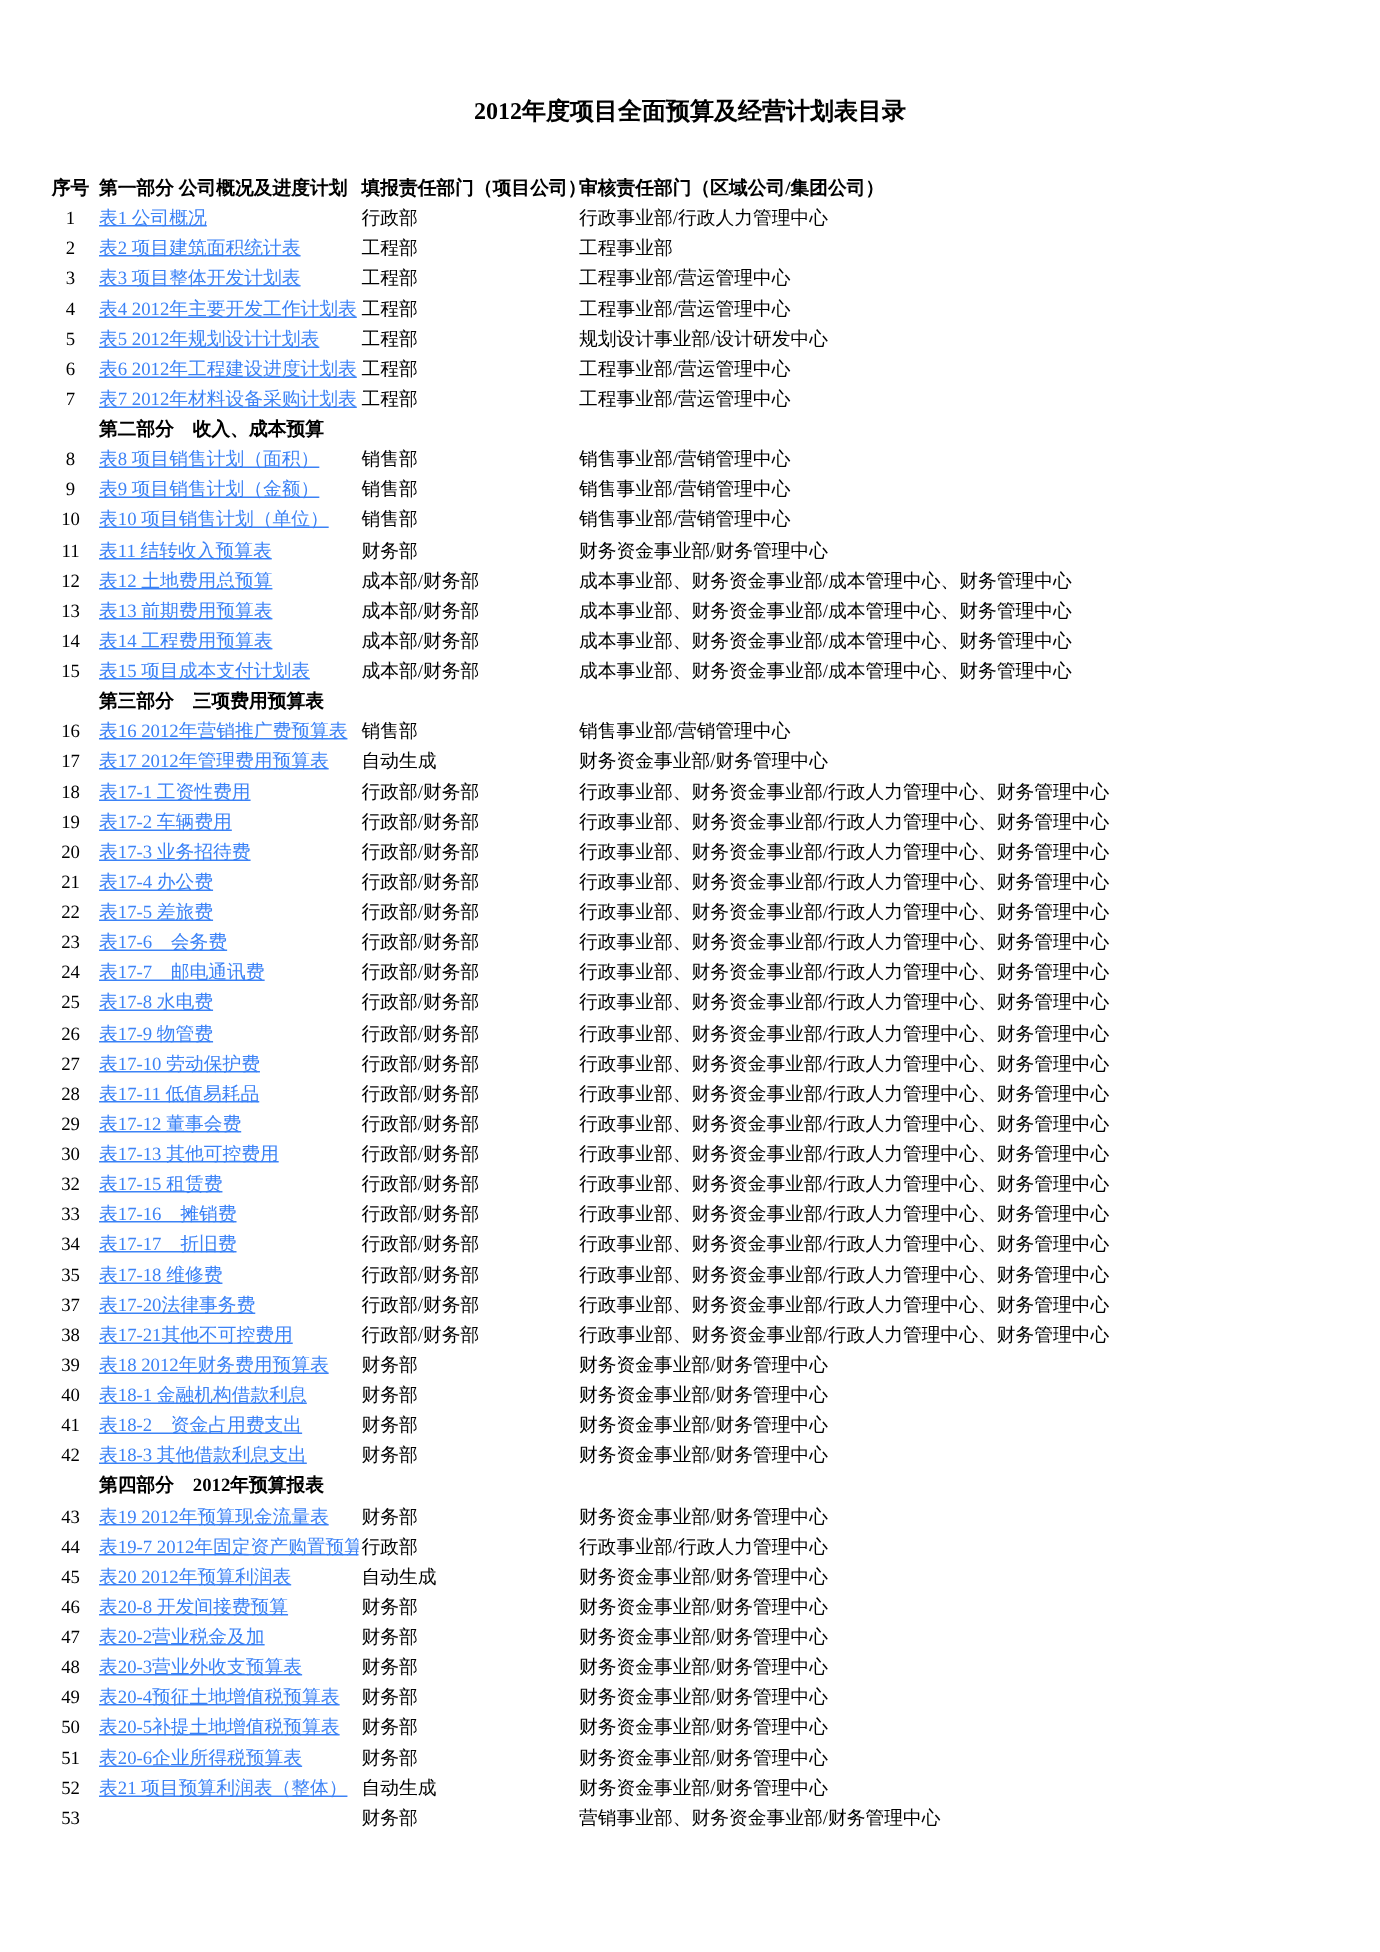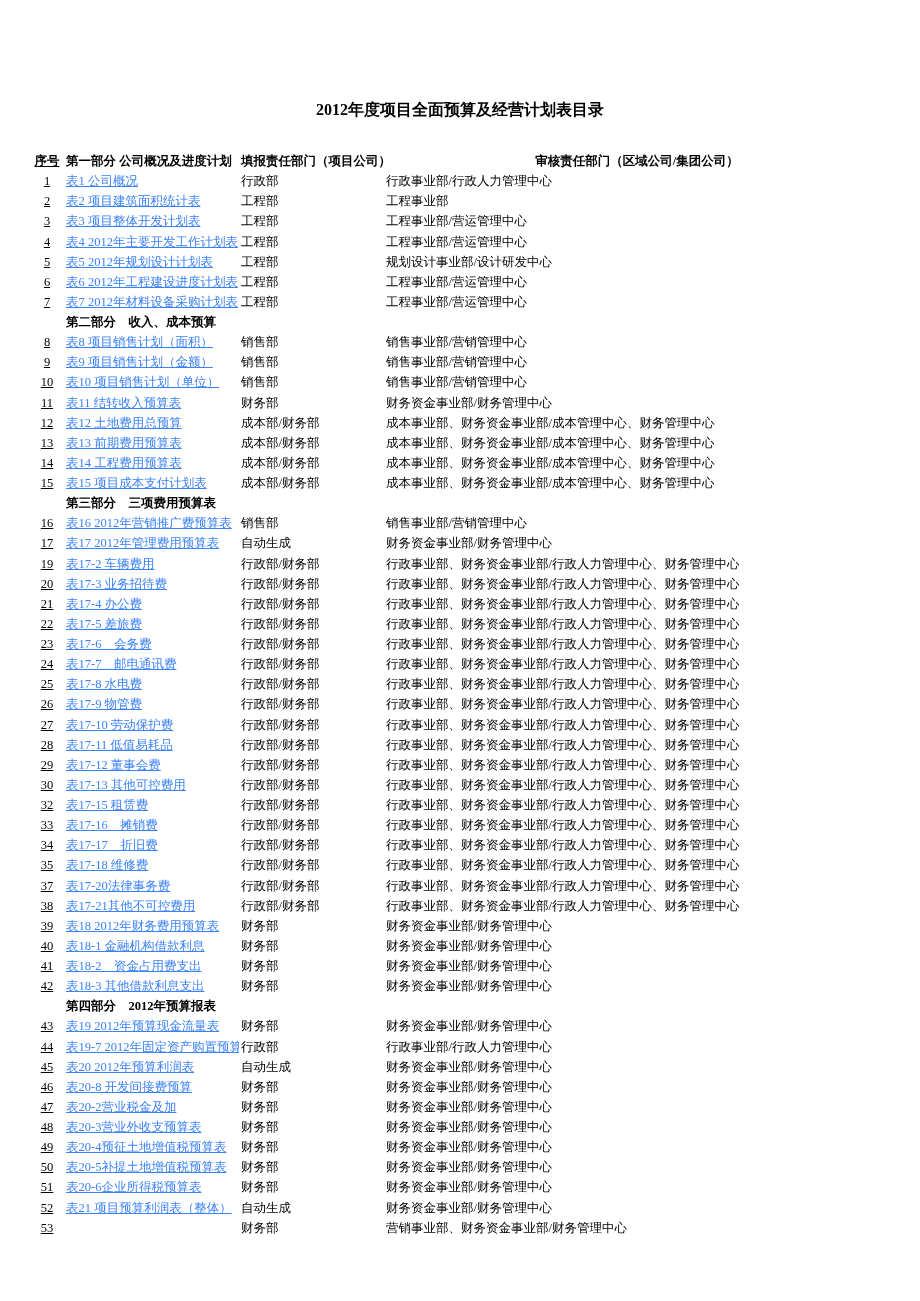--- a/index.html
+++ b/index.html
@@ -9,42 +9,42 @@
     background: #fff;
     margin: 0;
     padding: 40px 30px 80px 30px;
     width: 920px;
     box-sizing: border-box;
   }
   .title {
     text-align: center;
     font-weight: bold;
     font-size: 16px;
-    margin: 60px 0 30px 0;
+    margin: 24px 0 30px 0;
   }
   table {
     border-collapse: collapse;
     width: 100%;
     table-layout: fixed;
   }
   td {
     padding: 1px 2px;
     vertical-align: top;
     white-space: nowrap;
     overflow: hidden;
     line-height: 1.45;
   }
   col.seq  { width: 34px; }
   col.name { width: 175px; }
   col.fill { width: 145px; }
   col.audit{ width: auto; }
-  .seq-cell { text-align: center; text-decoration: underline; }
+  .seq-cell { text-align: center; }
   .section-label { font-weight: bold; }
   .header-row td { font-weight: bold; }
-  .header-row .audit-cell { text-align: center; }
+  .header-row .audit-cell { }
   .link {
     color: #3b82f6;
     text-decoration: underline;
     cursor: pointer;
   }
 </style>
 </head>
 <body>
 
 <div class="title">2012年度项目全面预算及经营计划表目录</div>
@@ -167,20 +167,26 @@
         <td>销售部</td>
         <td>销售事业部/营销管理中心</td>
       </tr>
       <tr>
         <td class="seq-cell">17</td>
         <td><span class="link">表17 2012年管理费用预算表</span></td>
         <td>自动生成</td>
         <td>财务资金事业部/财务管理中心</td>
       </tr>
       <tr>
+        <td class="seq-cell">18</td>
+        <td><span class="link">表17-1 工资性费用</span></td>
+        <td>行政部/财务部</td>
+        <td>行政事业部、财务资金事业部/行政人力管理中心、财务管理中心</td>
+      </tr>
+      <tr>
         <td class="seq-cell">19</td>
         <td><span class="link">表17-2 车辆费用</span></td>
         <td>行政部/财务部</td>
         <td>行政事业部、财务资金事业部/行政人力管理中心、财务管理中心</td>
       </tr>
       <tr>
         <td class="seq-cell">20</td>
         <td><span class="link">表17-3 业务招待费</span></td>
         <td>行政部/财务部</td>
         <td>行政事业部、财务资金事业部/行政人力管理中心、财务管理中心</td>

